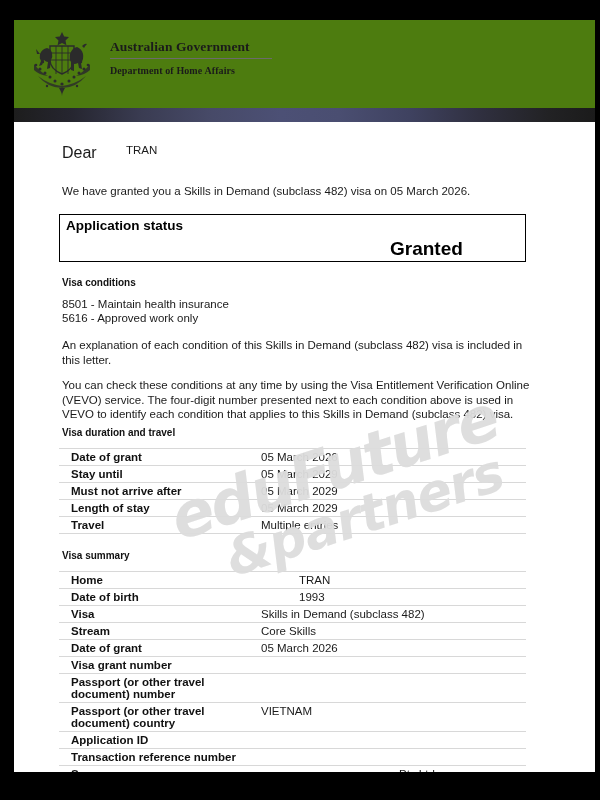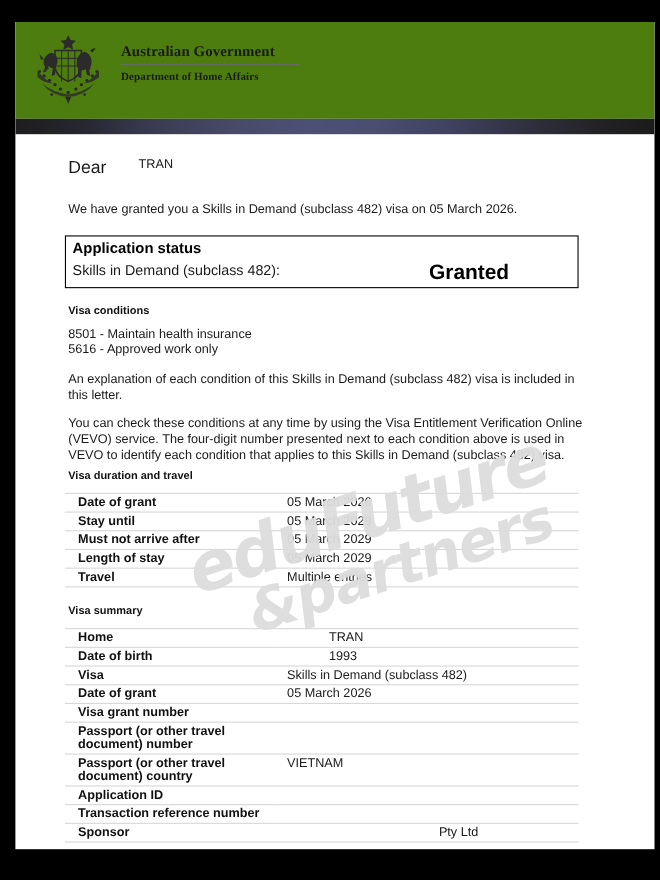--- a/index.html
+++ b/index.html
@@ -256,21 +256,20 @@
       <div class="wm-b">&amp;partners</div>
     </div>
 
     <div class="lt salutation-label">Dear</div>
     <div class="lt salutation-name">TRAN</div>
 
     <div class="lt intro">We have granted you a Skills in Demand (subclass 482) visa on 05 March 2026.</div>
 
     <div class="status-box">
       <div class="status-title">Application status</div>
-      <div class="status-row-label">Skills in Demand (subclass 482):</div>
       <div class="status-row-value">Granted</div>
     </div>
 
     <div class="lt h2 h-conditions">Visa conditions</div>
     <div class="lt cond-line1">8501 - Maintain health insurance</div>
     <div class="lt cond-line2">5616 - Approved work only</div>
 
     <div class="lt para1">An explanation of each condition of this Skills in Demand (subclass 482) visa is included in this letter.</div>
     <div class="lt para2">You can check these conditions at any time by using the Visa Entitlement Verification Online (VEVO) service. The four-digit number presented next to each condition above is used in VEVO to identify each condition that applies to this Skills in Demand (subclass 482) visa.</div>
 
@@ -309,20 +308,24 @@
         </tr>
         <tr>
           <td class="k">Date of birth</td>
           <td class="v indent">1993</td>
         </tr>
         <tr>
           <td class="k">Visa</td>
           <td class="v">Skills in Demand (subclass 482)</td>
         </tr>
         <tr>
+          <td class="k">Stream</td>
+          <td class="v">Core Skills</td>
+        </tr>
+        <tr>
           <td class="k">Date of grant</td>
           <td class="v">05 March 2026</td>
         </tr>
         <tr>
           <td class="k">Visa grant number</td>
           <td class="v"></td>
         </tr>
         <tr>
           <td class="k">Passport (or other travel document) number</td>
           <td class="v"></td>

